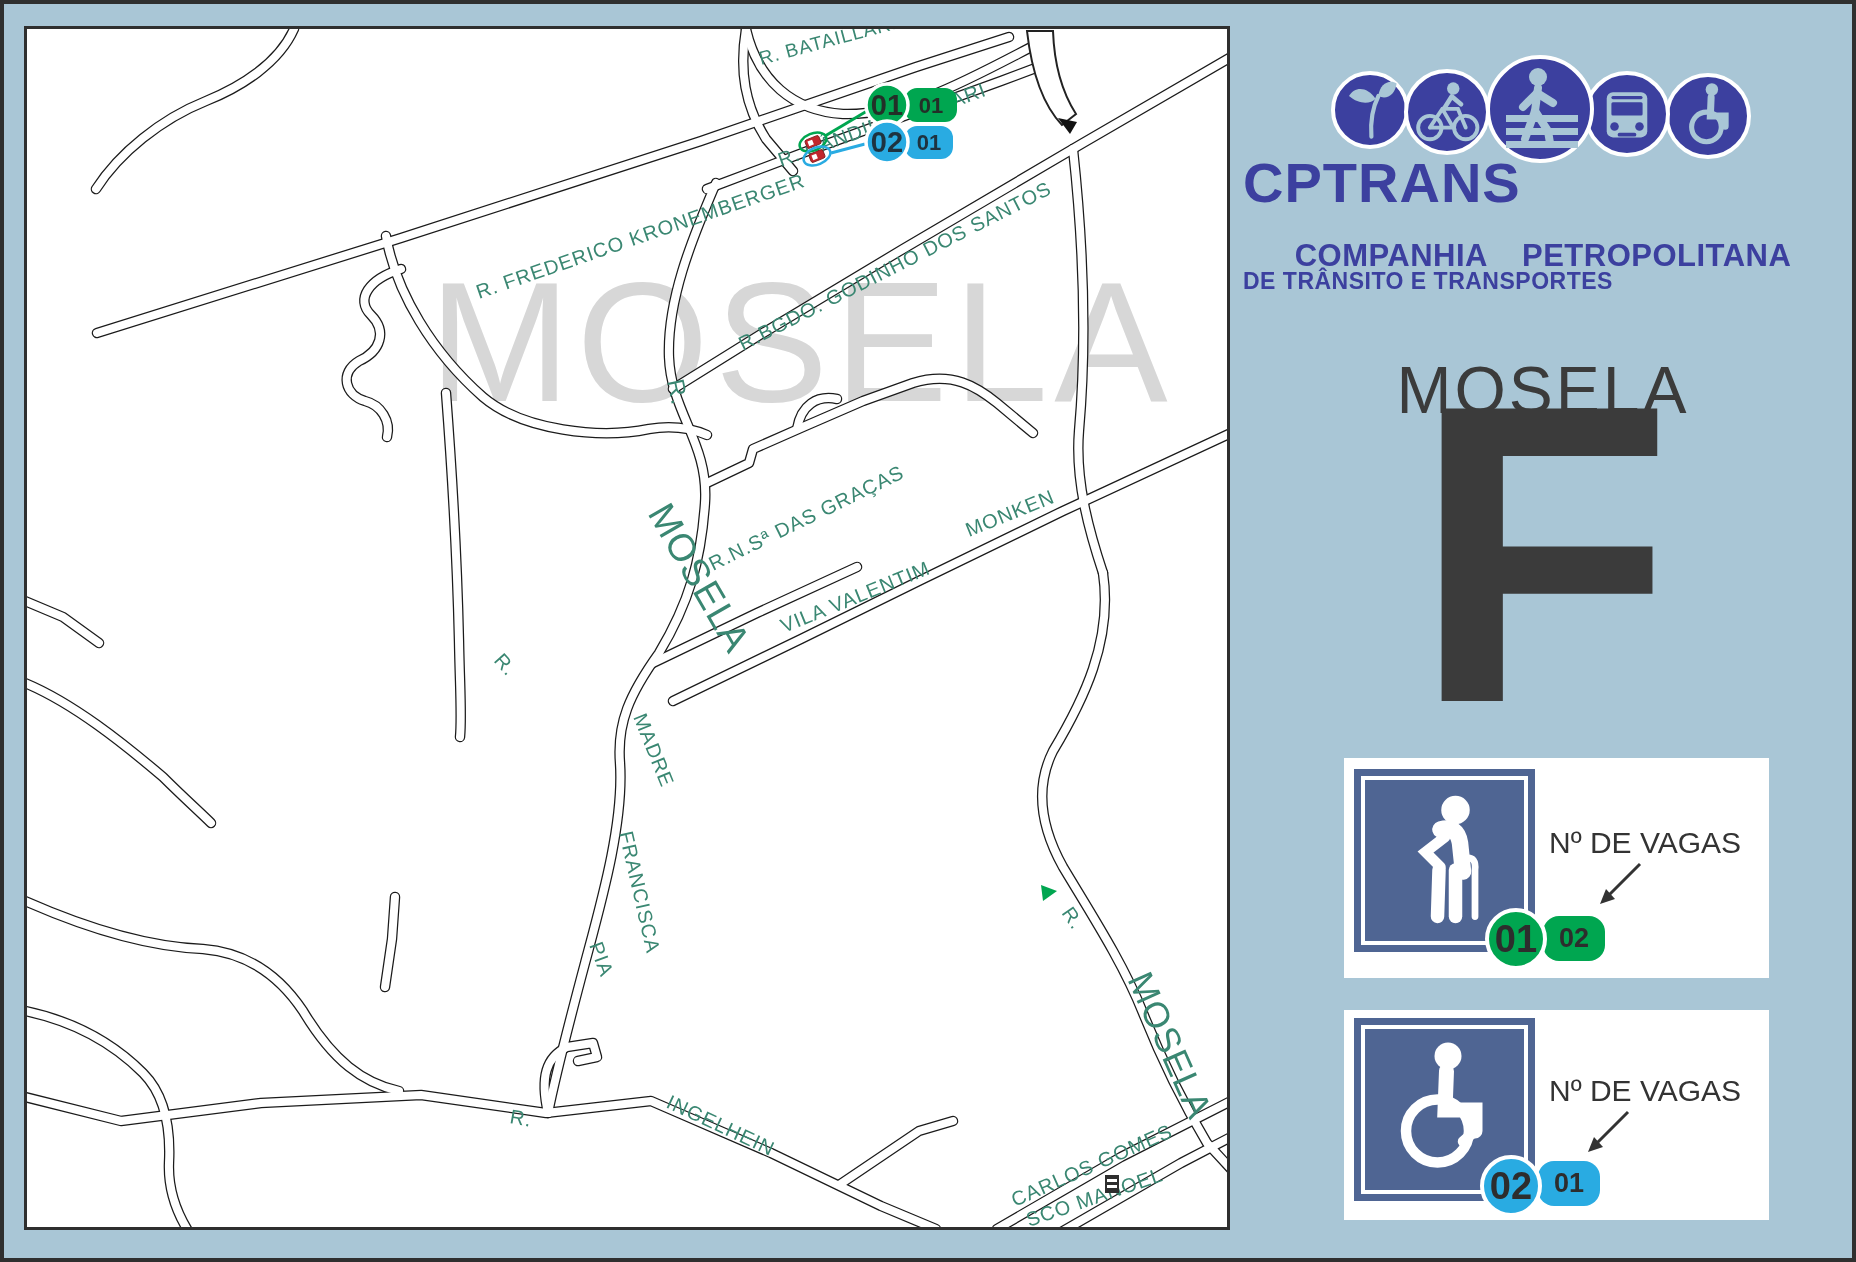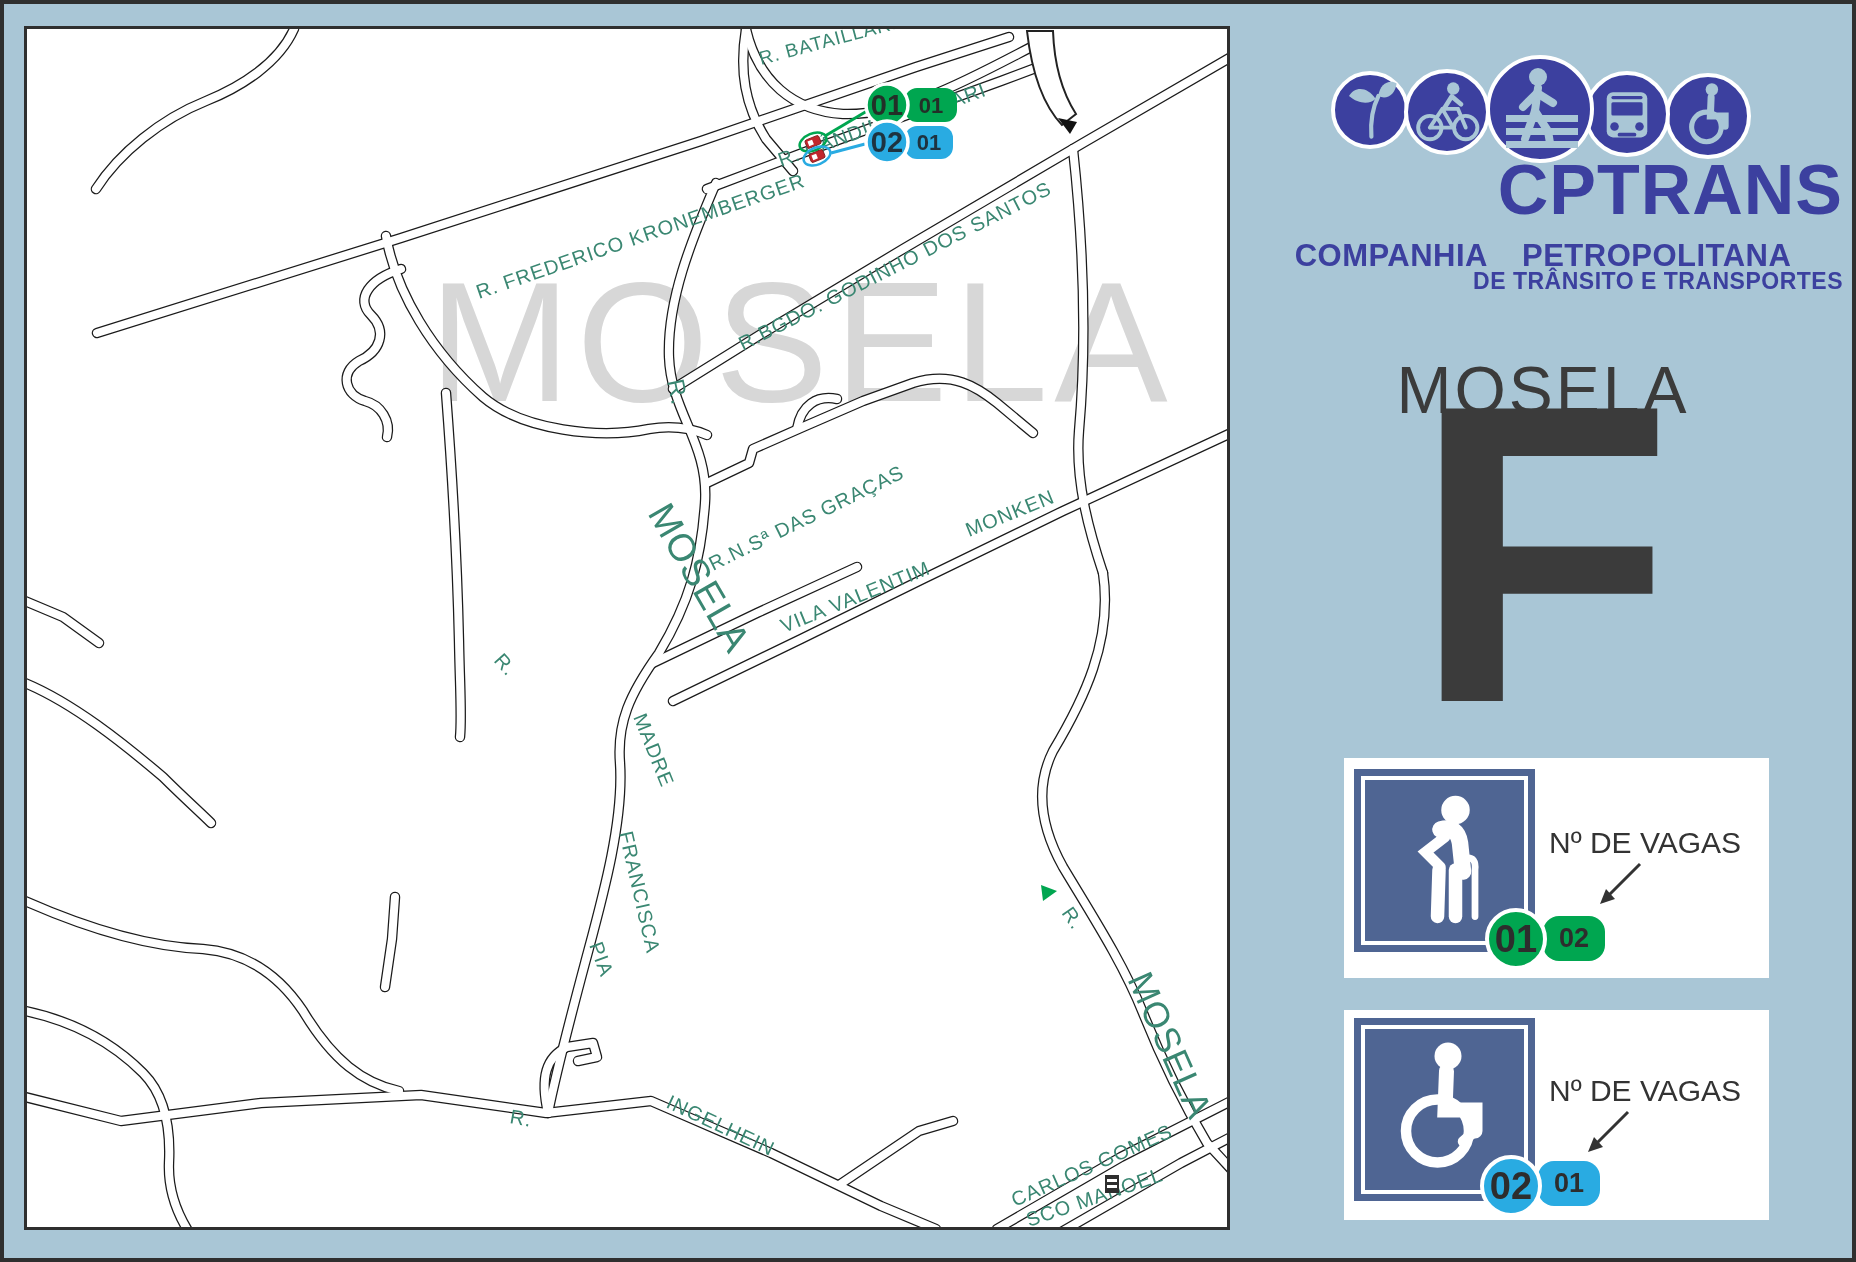--- a/index.html
+++ b/index.html
@@ -10,25 +10,25 @@
   .canvas{position:relative;width:1856px;height:1262px;background:var(--panel-blue);
     box-shadow:inset 0 0 0 4px #2f2f2f;overflow:hidden;}
   .map-panel{position:absolute;left:24px;top:26px;width:1206px;height:1204px;background:#fff;
     border:3px solid #2f2f2f;box-sizing:border-box;overflow:hidden;}
   .map-panel svg{display:block;}
   svg text{font-family:"Liberation Sans",sans-serif;}
 
   
   .logo-circle{position:absolute;border-radius:50%;background:var(--indigo);border:4px solid #fff;box-sizing:border-box;}
   .logo-circle svg{width:100%;height:100%;display:block;}
-  .brand-name{position:absolute;left:1243px;top:150px;width:600px;text-align:right;
-    font-size:70px;font-weight:bold;color:var(--indigo);letter-spacing:1px;}
+  .brand-name{position:absolute;left:1243px;top:150px;width:600px;text-align:left;
+    font-size:56px;font-weight:bold;color:var(--indigo);letter-spacing:1px;}
   .brand-sub1{position:absolute;left:1243px;top:238px;width:600px;text-align:center;
     font-size:31px;font-weight:bold;color:var(--indigo);word-spacing:26px;letter-spacing:.5px;}
-  .brand-sub2{position:absolute;left:1243px;top:268px;width:600px;text-align:right;
+  .brand-sub2{position:absolute;left:1243px;top:268px;width:600px;text-align:left;
     font-size:23px;font-weight:bold;color:var(--indigo);letter-spacing:.5px;}
   .area-title{position:absolute;left:1243px;top:352px;width:600px;text-align:center;
     font-size:66px;color:#3b3b3b;letter-spacing:3px;}
   .zone-letter{position:absolute;left:1243px;top:388px;width:600px;text-align:center;
     font-size:425px;line-height:0.78;font-weight:bold;color:#3b3b3b;}
   .legend-card{position:absolute;left:1344px;width:388px;background:#fff;padding-left:37px;}
   #legend-card-0{top:758px;height:220px;}
   #legend-card-1{top:1010px;height:210px;}
   .iconsq{position:absolute;left:10px;top:11px;width:181px;height:183px;background:var(--iblue);
     padding:7px;box-sizing:border-box;}

